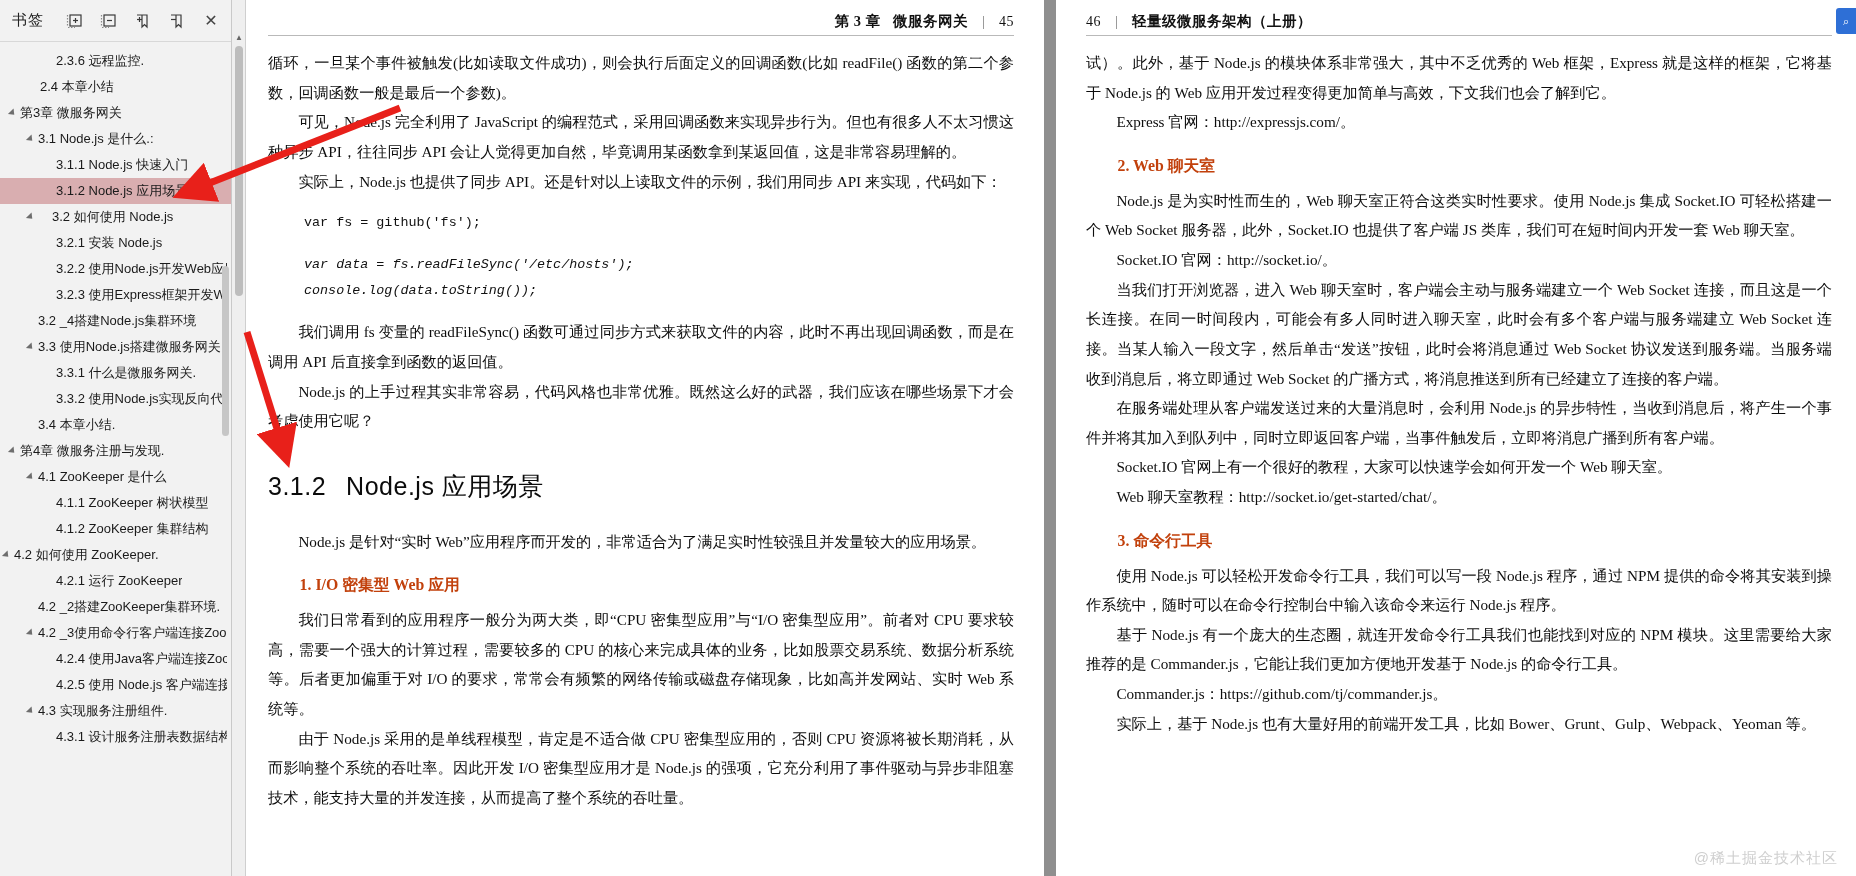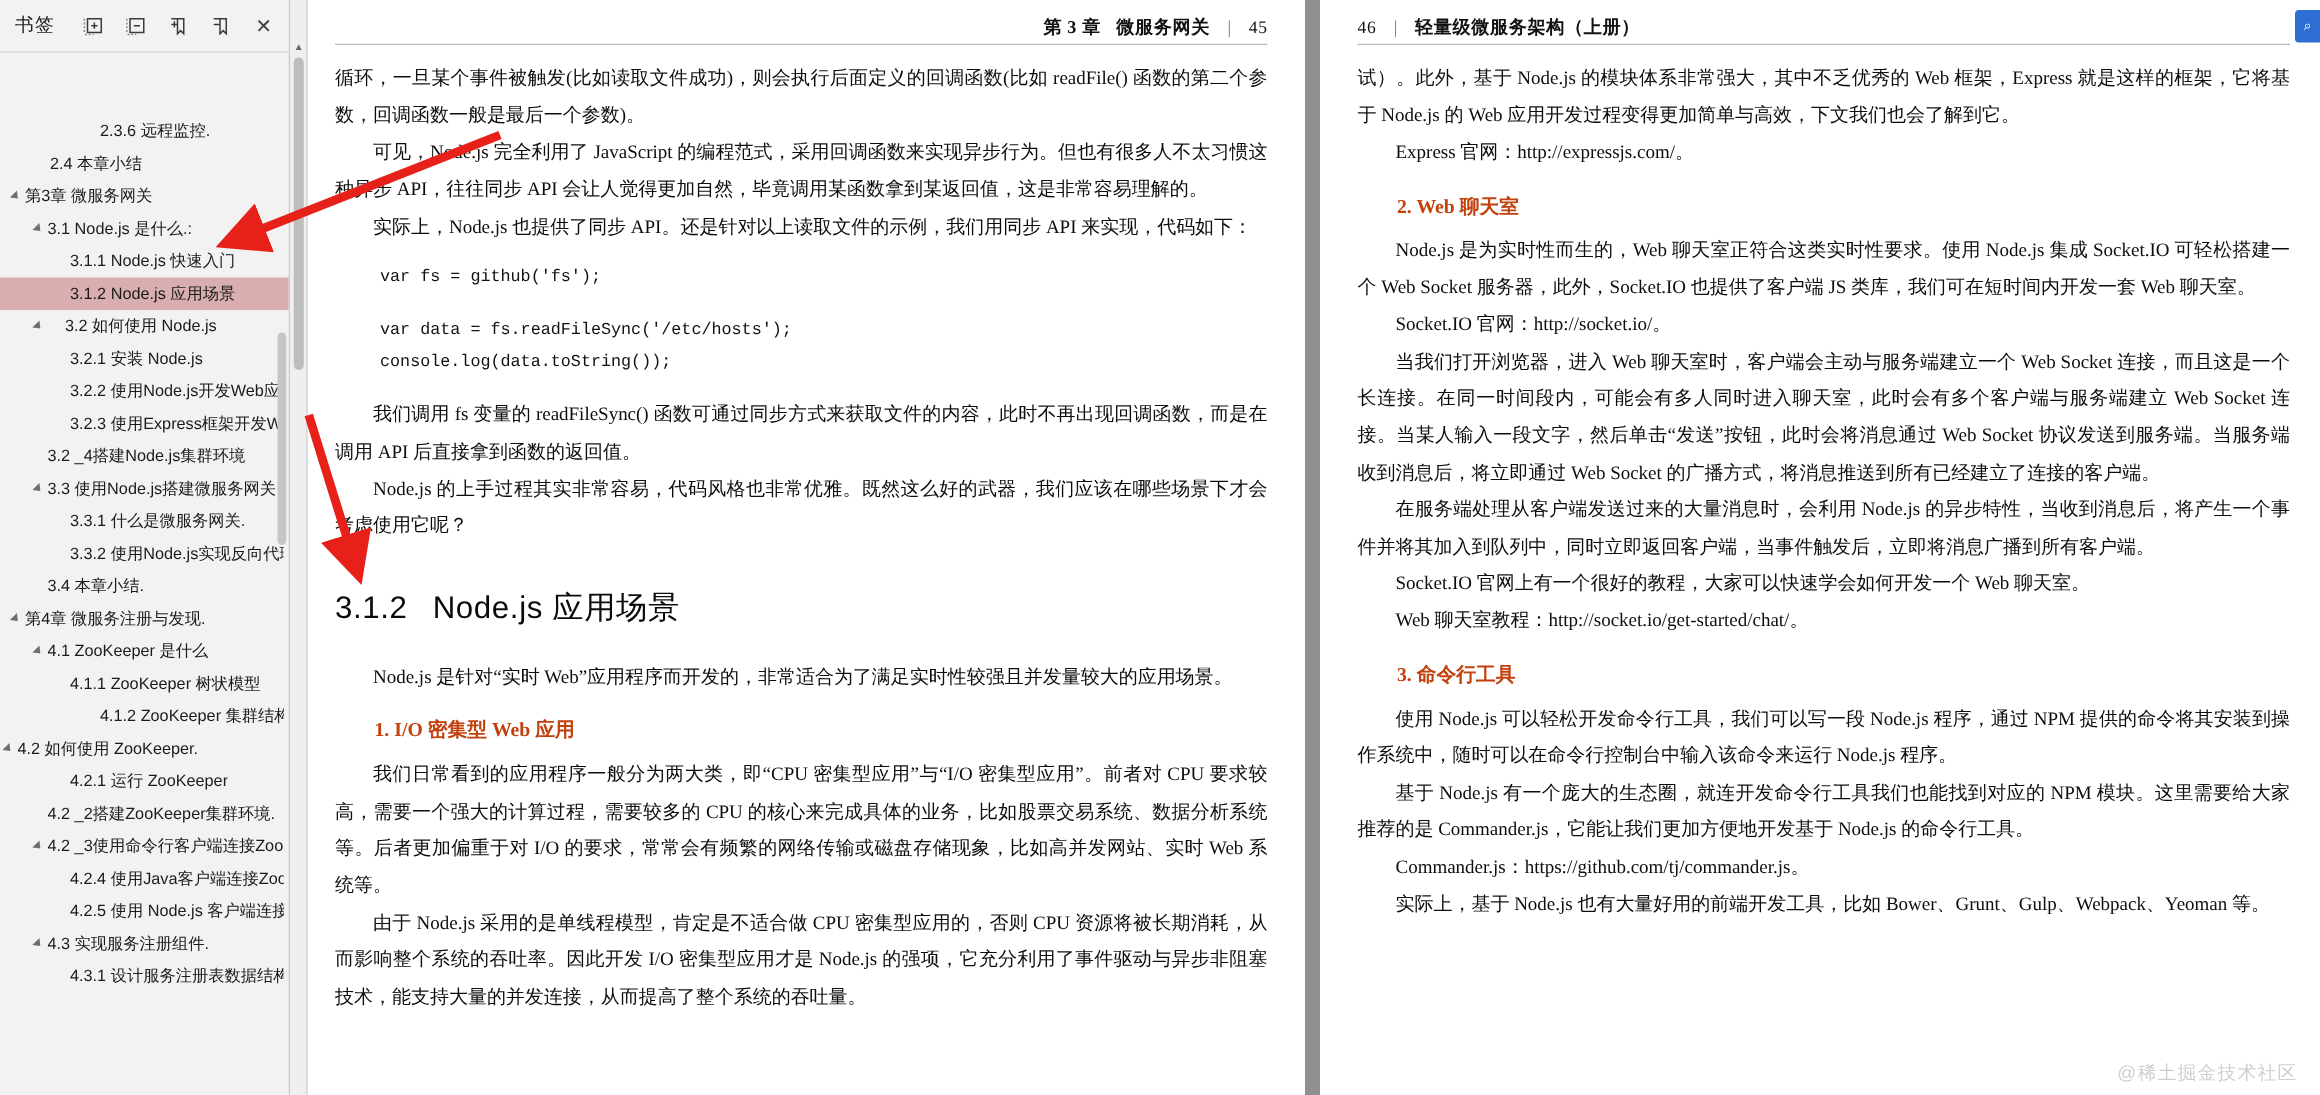--- a/index.html
+++ b/index.html
@@ -114,21 +114,21 @@
     text-align: justify; margin-top: 12px;
   }
   .p { text-indent: 2em; margin: 0; }
   .p.noind { text-indent: 0; }
 
   .code {
     font-family: "Liberation Mono","DejaVu Sans Mono",monospace;
     font-size: 13.4px; line-height: 1.92; color: #111;
     margin: 14px 0 14px 36px; white-space: pre;
   }
-  .code.tight { margin-top: 16px; }
+  .code.tight { margin-top: 16px; font-style: italic; }
 
   h2.sec {
     font-family: "Liberation Sans","DejaVu Sans",sans-serif;
     font-size: 25px; font-weight: normal; color: #0b0b0b;
     margin: 26px 0 16px 0; letter-spacing: .5px;
   }
   h2.sec .n { margin-right: 20px; }
   h3.sub {
     font-family: "Liberation Serif","DejaVu Serif",serif;
     font-size: 15.8px; font-weight: bold; color: #c2410c;
@@ -192,21 +192,21 @@
         <svg width="16" height="16" viewBox="0 0 16 16">
           <path d="M3 2 H13 V14 L10.5 11.5 L8 14 V2 Z" fill="none" stroke="#3a3a3a" stroke-width="1.2"></path>
           <line x1="3" y1="6.5" x2="8" y2="6.5" stroke="#3a3a3a" stroke-width="1.2"></line>
         </svg>
       </span>
 
       <span class="tb-btn tb-close">✕</span>
     </div>
 
     <div class="sb-tree" id="tree">
-        <div class="node" style="padding-left: 66px; margin-top: 44px;">
+        <div class="node" style="padding-left: 42px;">
           <span class="tw"></span>
           <span class="node-lbl">2.3.6 远程监控.</span>
         </div>
         <div class="node" style="padding-left: 26px;">
           <span class="tw"></span>
           <span class="node-lbl">2.4 本章小结</span>
         </div>
         <div class="node" style="padding-left: 6px;">
           <span class="tw">
             <i></i>
@@ -276,21 +276,21 @@
         <div class="node" style="padding-left: 24px;">
           <span class="tw">
             <i></i>
           </span>
           <span class="node-lbl">4.1 ZooKeeper 是什么</span>
         </div>
         <div class="node" style="padding-left: 42px;">
           <span class="tw"></span>
           <span class="node-lbl">4.1.1 ZooKeeper 树状模型</span>
         </div>
-        <div class="node" style="padding-left: 42px; margin-left: 24px;">
+        <div class="node" style="padding-left: 42px;">
           <span class="tw"></span>
           <span class="node-lbl">4.1.2 ZooKeeper 集群结构</span>
         </div>
         <div class="node" style="">
           <span class="tw">
             <i></i>
           </span>
           <span class="node-lbl">4.2 如何使用 ZooKeeper.</span>
         </div>
         <div class="node" style="padding-left: 42px;">

